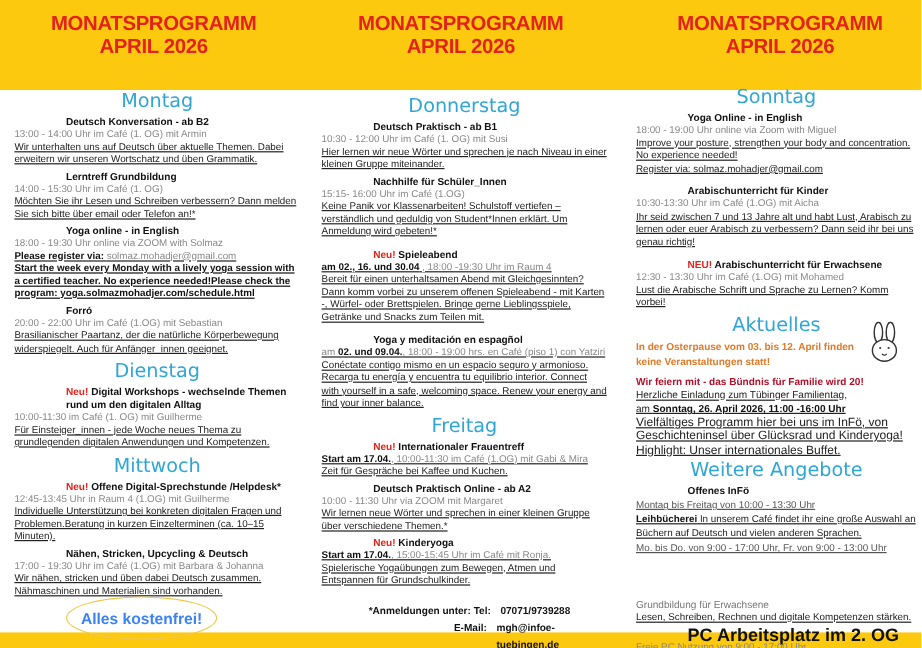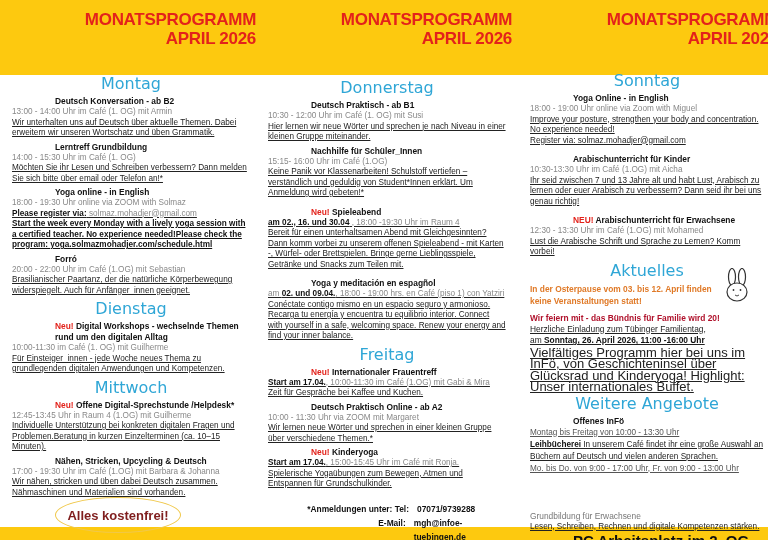--- a/index.html
+++ b/index.html
@@ -14,21 +14,21 @@
   .col { position: absolute; top: 0; width: 256px; height: 540px; }
   .col.c1 { left: 0; }
   .col.c2 { left: 256px; }
   .col.c3 { left: 512px; }
   .hdr {
     position: absolute; top: 10px; left: 0; width: 100%;
     text-align: center; color: #e3221b; font-weight: bold;
     font-size: 17px; line-height: 19px; letter-spacing: -0.3px;
   }
   .c3 .hdr { left: 10px; }
-  .hdr div { white-space: nowrap; text-align: right; }
+  .hdr div { white-space: nowrap; }
   .body { position: absolute; left: 12px; right: 6px; }
   .c1 .body { top: 73px; }
   .c2 .body { top: 77px; }
   .c3 .body { top: 70px; left: 18px; right: 4px; }
   .day {
     text-align: center; color: #2fa6d6; font-size: 16px; line-height: 20px;
     font-family: "DejaVu Sans", sans-serif; font-weight: normal; margin: 1px 0 2px 0;
   }
   .ev { margin-bottom: 3px; }
   .t { font-weight: bold; font-size: 8.4px; line-height: 11px; color: #111; margin-left: 43px; }
@@ -36,21 +36,21 @@
   .desc { font-size: 8.2px; line-height: 10.5px; color: #222; text-decoration: underline; }
   .neu { color: #e3221b; font-weight: bold; }
   .bold { font-weight: bold; color: #111; }
   .gap { height: 5px; }
   .orange { color: #e07a28; font-weight: bold; font-size: 8.4px; line-height: 12px; }
   .red { color: #b0112b; font-weight: bold; font-size: 8.4px; line-height: 12px; }
   .kosten {
     position: absolute; left: 55px; top: 497px; width: 124px; height: 34px;
     border: 1.5px solid #f0c84a; border-radius: 50%;
     display: flex; align-items: center; justify-content: center;
-    color: #7f1d1d; font-weight: bold; font-size: 13px;
+    color: #3b82f6; font-weight: bold; font-size: 13px;
   }
   .anm { position: absolute; left: 18px; top: 502px; font-size: 8.4px; line-height: 14px; font-weight: bold; color: #111; }
   .anm .row { display: flex; }
   .anm .lbl { width: 135px; text-align: right; padding-right: 8px; }
   .bunny { position: absolute; left: 724px; top: 268px; width: 26px; height: 34px; }
   .sub-gray { font-size: 8.4px; line-height: 11px; color: #777; margin-top: 33px; }
 </style>
 </head>
 <body>
 
@@ -195,21 +195,21 @@
       <div class="time">12:30 - 13:30 Uhr im Café (1.OG) mit Mohamed</div>
       <div class="desc">Lust die Arabische Schrift und Sprache zu Lernen? Komm vorbei!</div>
     </div>
 
     <div class="day">Aktuelles</div>
     <div class="orange" style="width:190px">In der Osterpause vom 03.  bis  12. April finden keine Veranstaltungen statt!</div>
     <div class="gap"></div>
     <div class="red">Wir feiern mit - das Bündnis für Familie wird 20!</div>
     <div class="desc" style="font-size:8.4px;line-height:11.5px">Herzliche Einladung zum Tübinger Familientag,</div>
     <div class="desc" style="font-size:8.4px;line-height:11.5px"><span>am </span><span class="bold">Sonntag, 26. April 2026, 11:00 -16:00 Uhr</span></div>
-    <div class="desc" style="font-size:13px;line-height:11.5px">Vielfältiges Programm hier bei uns im InFö, von Geschichteninsel über Glücksrad und Kinderyoga! Highlight: Unser internationales Buffet.</div>
+    <div class="desc" style="font-size:10px;line-height:11.5px">Vielfältiges Programm hier bei uns im InFö, von Geschichteninsel über Glücksrad und Kinderyoga! Highlight: Unser internationales Buffet.</div>
 
     <div class="day">Weitere Angebote</div>
     <div class="t">Offenes InFö</div>
     <div class="desc" style="color:#555;line-height:12px">Montag bis Freitag von 10:00 - 13:30 Uhr</div>
     <div class="desc" style="line-height:12px"><span class="bold" style="font-weight:bold">Leihbücherei</span><span> In unserem Café findet ihr eine große Auswahl an Büchern auf Deutsch und vielen anderen Sprachen.</span></div>
     <div class="desc" style="color:#555;line-height:12px">Mo. bis Do. von 9:00 - 17:00 Uhr, Fr. von 9:00 - 13:00 Uhr</div>
     <div style="height:3px"></div>
     <div class="sub-gray">Grundbildung für Erwachsene</div>
     <div class="desc">Lesen, Schreiben, Rechnen und digitale Kompetenzen stärken.</div>
     <div style="height:3px"></div>

